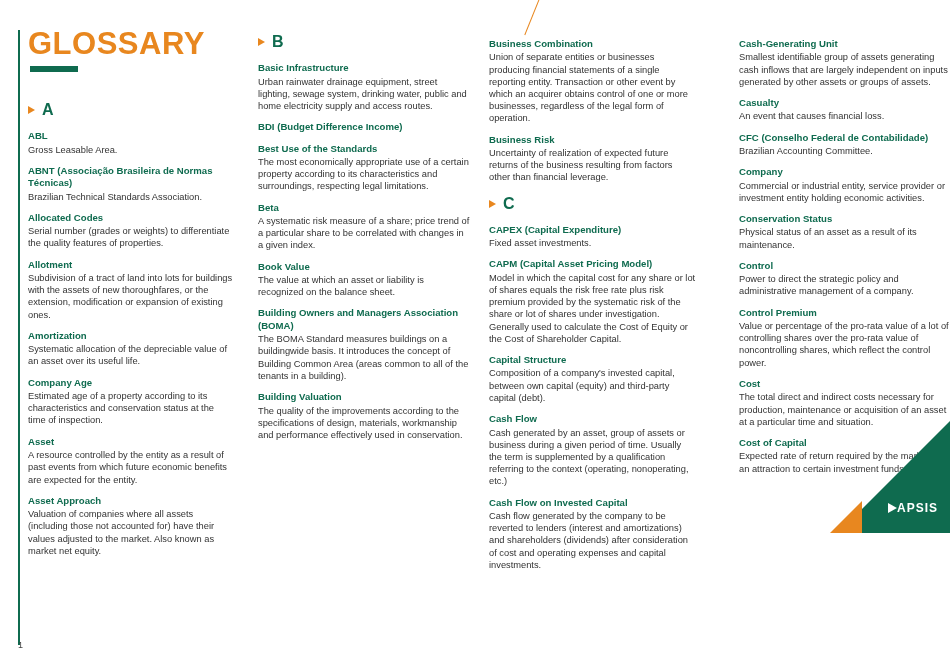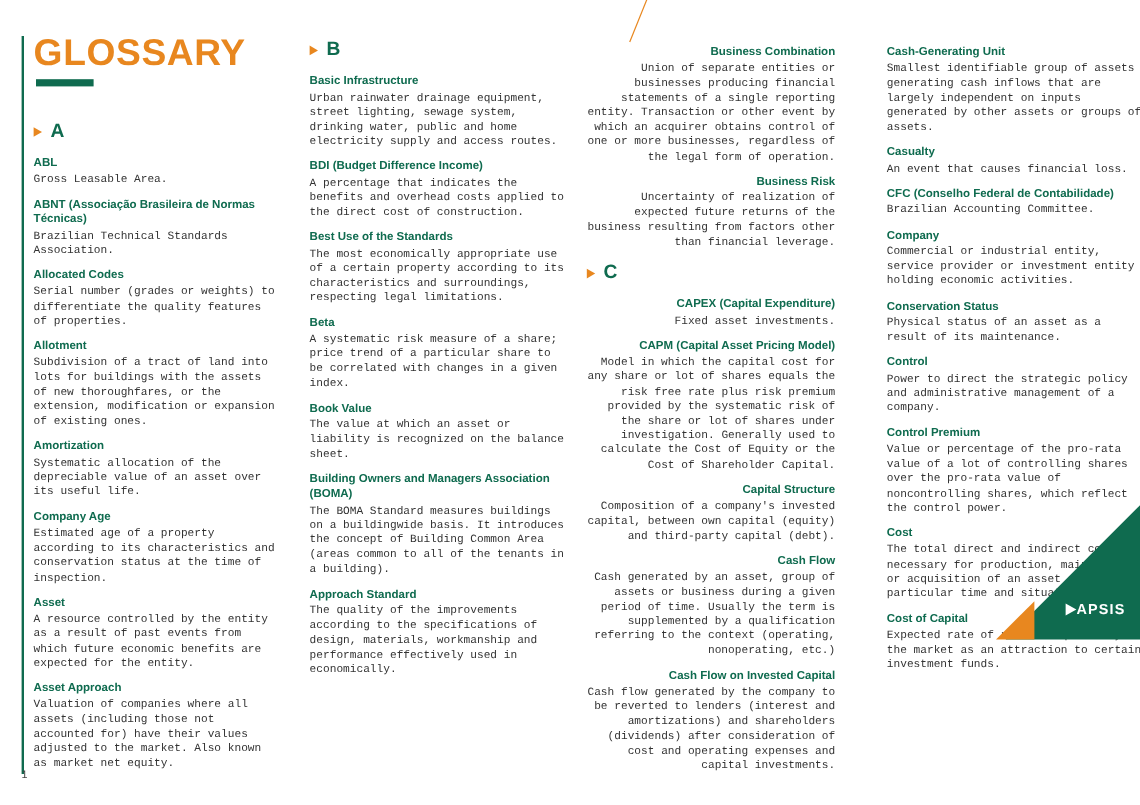--- a/index.html
+++ b/index.html
@@ -54,21 +54,21 @@
   
   .col {
     position: absolute;
     top: 0;
     font-size: 9.4px;
     line-height: 12.2px;
     color: #2b2b2b;
   }
   .col1 { left: 28px; top: 104px; width: 205px; }
   .col2 { left: 258px; top: 36px; width: 212px; }
-  .col3 { left: 489px; top: 38px; width: 207px; text-align: right; }
+  .col3 { left: 489px; top: 38px; width: 207px; }
   .col4 { left: 718px; top: 38px; width: 212px; margin-left: 21px; }
 
   .letter-head {
     display: flex;
     align-items: center;
     gap: 7px;
     margin-bottom: 14px;
   }
   .letter-head .tri {
     width: 0; height: 0;
@@ -86,21 +86,20 @@
     font-weight: bold;
     font-size: 9.6px;
     color: #0f6b4f;
     line-height: 12.4px;
     margin-bottom: 1px;
   }
   .entry .def {
     font-size: 9.3px;
     line-height: 12.2px;
     color: #333333;
-    font-family: Liberation Mono, monospace;
   }
   
   .corner-green {
     position: absolute;
     right: 0; bottom: 0;
     width: 0; height: 0;
     border-right: 112px solid #0f6b4f;
     border-top: 112px solid transparent;
   }
   .corner-orange {
@@ -184,41 +183,40 @@
       <span class="tri"></span>
       <span class="ltr">B</span>
     </div>
 
     <div class="entry">
       <div class="term">Basic Infrastructure</div>
       <div class="def">Urban rainwater drainage equipment, street lighting, sewage system, drinking water, public and home electricity supply and access routes.</div>
     </div>
     <div class="entry">
       <div class="term">BDI (Budget Difference Income)</div>
-      <div class="def">A percentage that indicates the benefits and overhead costs applied to the direct cost of construction.</div>
     </div>
     <div class="entry">
       <div class="term">Best Use of the Standards</div>
       <div class="def">The most economically appropriate use of a certain property according to its characteristics and surroundings, respecting legal limitations.</div>
     </div>
     <div class="entry">
       <div class="term">Beta</div>
       <div class="def">A systematic risk measure of a share; price trend of a particular share to be correlated with changes in a given index.</div>
     </div>
     <div class="entry">
       <div class="term">Book Value</div>
       <div class="def">The value at which an asset or liability is recognized on the balance sheet.</div>
     </div>
     <div class="entry">
       <div class="term">Building Owners and Managers Association (BOMA)</div>
       <div class="def">The BOMA Standard measures buildings on a buildingwide basis. It introduces the concept of Building Common Area (areas common to all of the tenants in a building).</div>
     </div>
     <div class="entry">
-      <div class="term">Approach Standard</div>
-      <div class="def">The quality of the improvements according to the specifications of design, materials, workmanship and performance effectively used in economically.</div>
+      <div class="term">Building Valuation</div>
+      <div class="def">The quality of the improvements according to the specifications of design, materials, workmanship and performance effectively used in conservation.</div>
     </div>
   </div>
 
   <div class="col col3">
     <div class="entry">
       <div class="term">Business Combination</div>
       <div class="def">Union of separate entities or businesses producing financial statements of a single reporting entity. Transaction or other event by which an acquirer obtains control of one or more businesses, regardless of the legal form of operation.</div>
     </div>
     <div class="entry">
       <div class="term">Business Risk</div>

